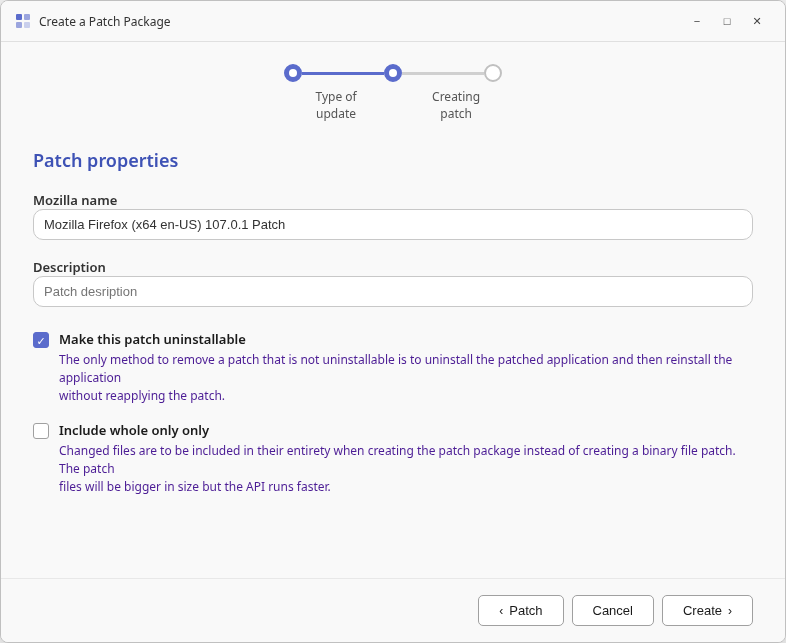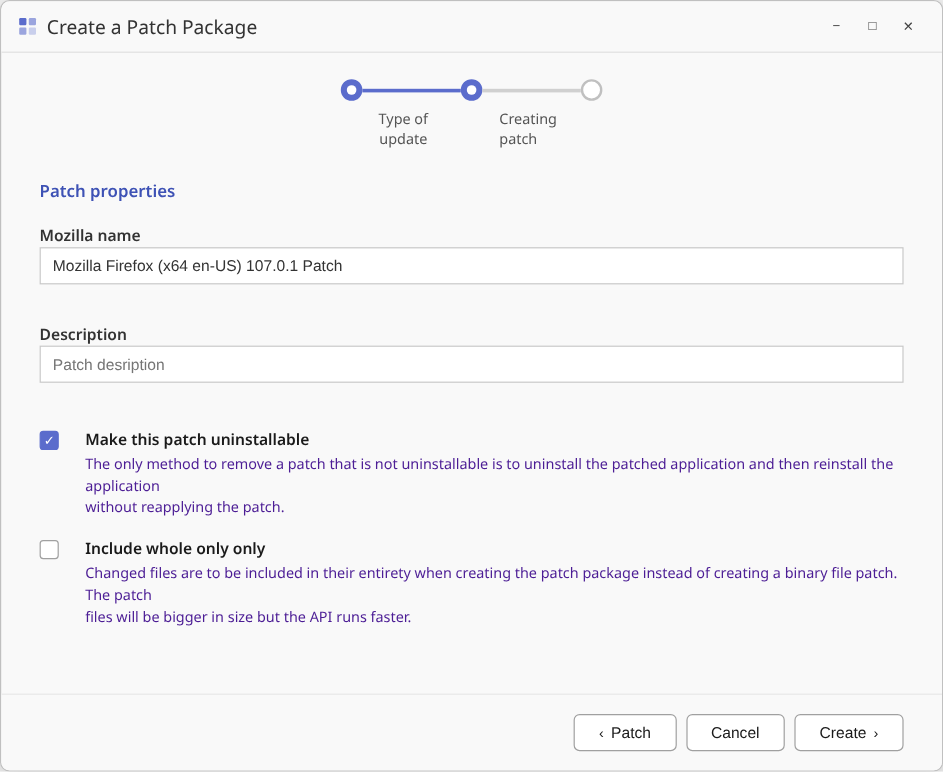--- a/index.html
+++ b/index.html
@@ -46,21 +46,21 @@
       justify-content: center;
     }
 
     .title-bar-icon svg {
       width: 16px;
       height: 16px;
     }
 
     .title-bar-text {
       flex: 1;
-      font-size: 16px;
+      font-size: 12px;
       color: #333;
     }
 
     .title-bar-controls {
       display: flex;
       gap: 2px;
     }
 
     .title-btn {
       width: 28px;
@@ -85,54 +85,54 @@
       overflow: hidden;
     }
 
     
     .main-area {
       flex: 1;
       padding: 10px 32px 0;
     }
 
     .section-title {
-      font-size: 14px;
+      font-size: 18px;
       font-weight: 600;
       color: #3e52b5;
       margin-bottom: 18px;
     }
 
     .field-label {
       font-size: 13px;
       font-weight: 600;
       color: #333;
       margin-bottom: 6px;
     }
 
     .text-input {
       width: 100%;
       padding: 7px 10px;
       border: 1px solid #c8c8c8;
-      border-radius: 0;
+      border-radius: 10px;
       font-size: 13px;
       color: #333;
       background: white;
       outline: none;
-      margin-bottom: 32px;
+      margin-bottom: 17px;
     }
 
     
     .checkbox-group {
       margin-top: 6px;
     }
 
     .checkbox-item {
       display: flex;
       align-items: flex-start;
-      gap: 22px;
+      gap: 10px;
       margin-bottom: 16px;
     }
 
     .checkbox-box {
       width: 16px;
       height: 16px;
       border: 1.5px solid #5b6ccc;
       border-radius: 3px;
       background: white;
       display: flex;
@@ -296,21 +296,21 @@
         </div>
       </div>
 
       <div style="display:flex;align-items:flex-start;margin-top:6px;">
         <div style="width:18px;display:flex;flex-direction:column;align-items:center;margin-right:0;">
         </div>
 
         <div style="display:flex;width:100%;position:relative;">
           <div style="display:flex;justify-content:space-between;width:200px;margin-left:-9px;">
             <span style="font-size:12px;color:#555;text-align:center;width:80px;">Type of update</span>
-            <span style="font-size:12px;color:#555;width:80px;margin-left:18px;">Creating patch</span>
+            <span style="font-size:12px;color:#555;text-align:center;width:80px;margin-left:18px;">Creating patch</span>
           </div>
         </div>
       </div>
     </div>
 
     <div class="main-area">
       <h2 class="section-title">Patch properties</h2>
 
       <label class="field-label">Mozilla name</label>
       <input type="text" class="text-input" value="Mozilla Firefox (x64 en-US) 107.0.1 Patch" style="">

